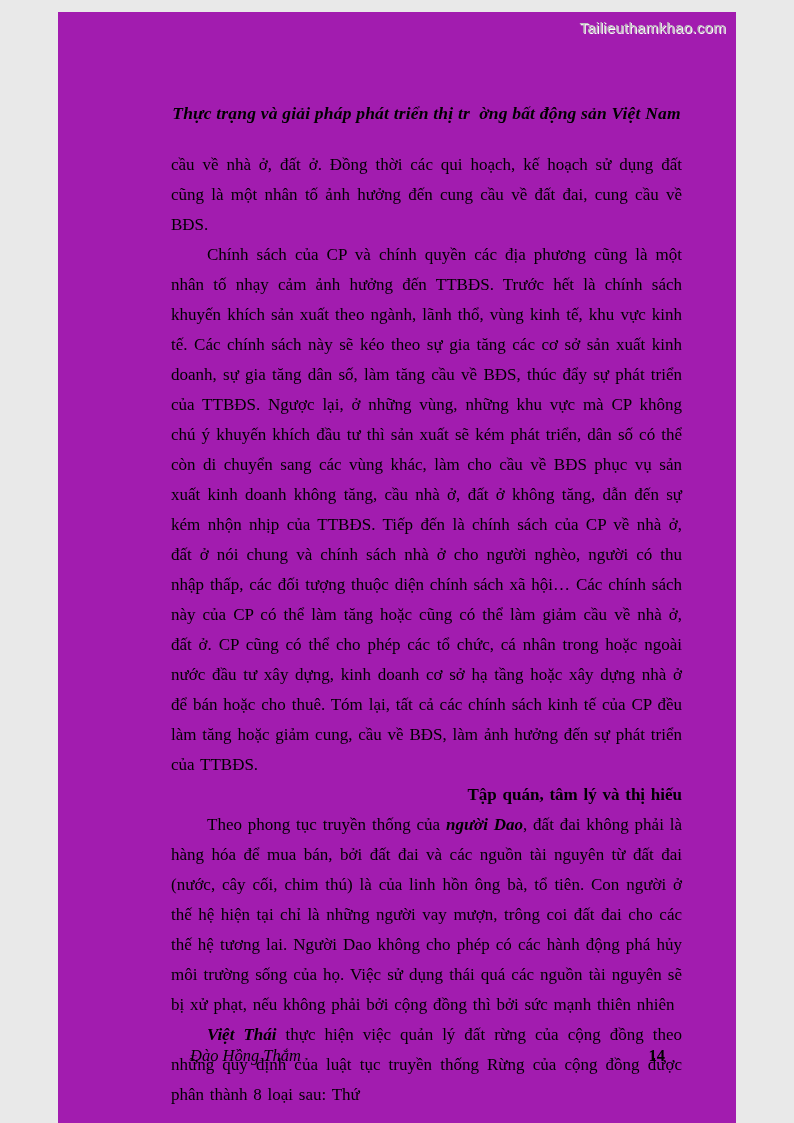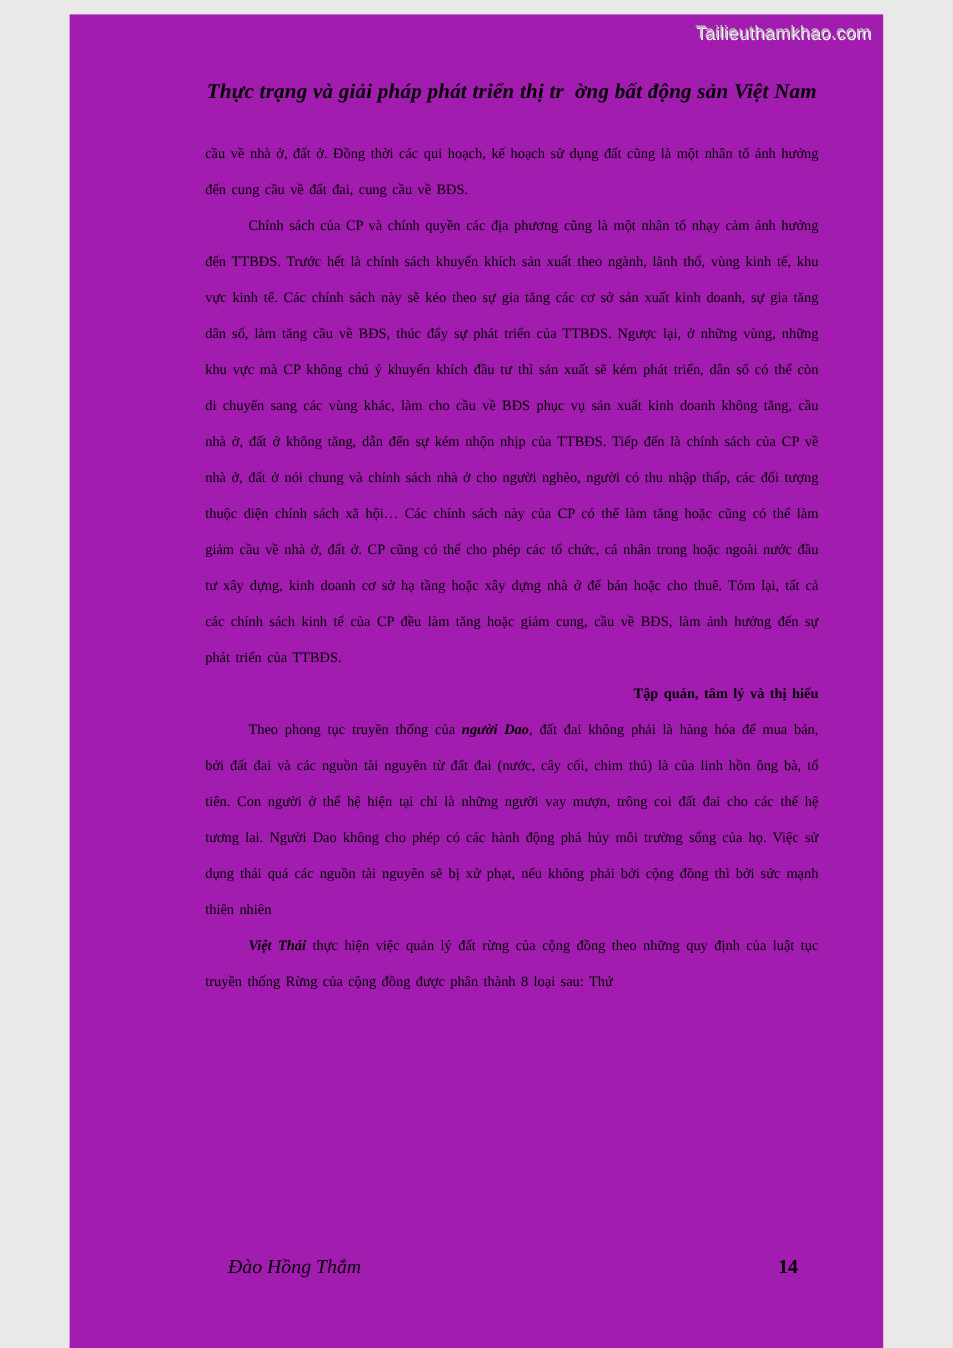--- a/index.html
+++ b/index.html
@@ -28,34 +28,34 @@
     letter-spacing: 0.3px;
   }
   .content {
     position: absolute;
     left: 113px;
     right: 54px;
     top: 0;
   }
   .doc-title {
     margin: 0;
-    padding-top: 52px;
+    padding-top: 89px;
     text-align: center;
     font-size: 17.5px;
     line-height: 25px;
     font-weight: bold;
     font-style: italic;
     letter-spacing: 0.2px;
   }
   .doc-body {
     margin-top: 24px;
   }
   .para {
     margin: 0;
-    font-size: 12px;
+    font-size: 17px;
     line-height: 30px;
     text-align: justify;
     word-spacing: 1.5px;
   }
   .para.indent {
     text-indent: 36px;
   }
   .para.bold {
     font-weight: bold;
     text-align: right;

